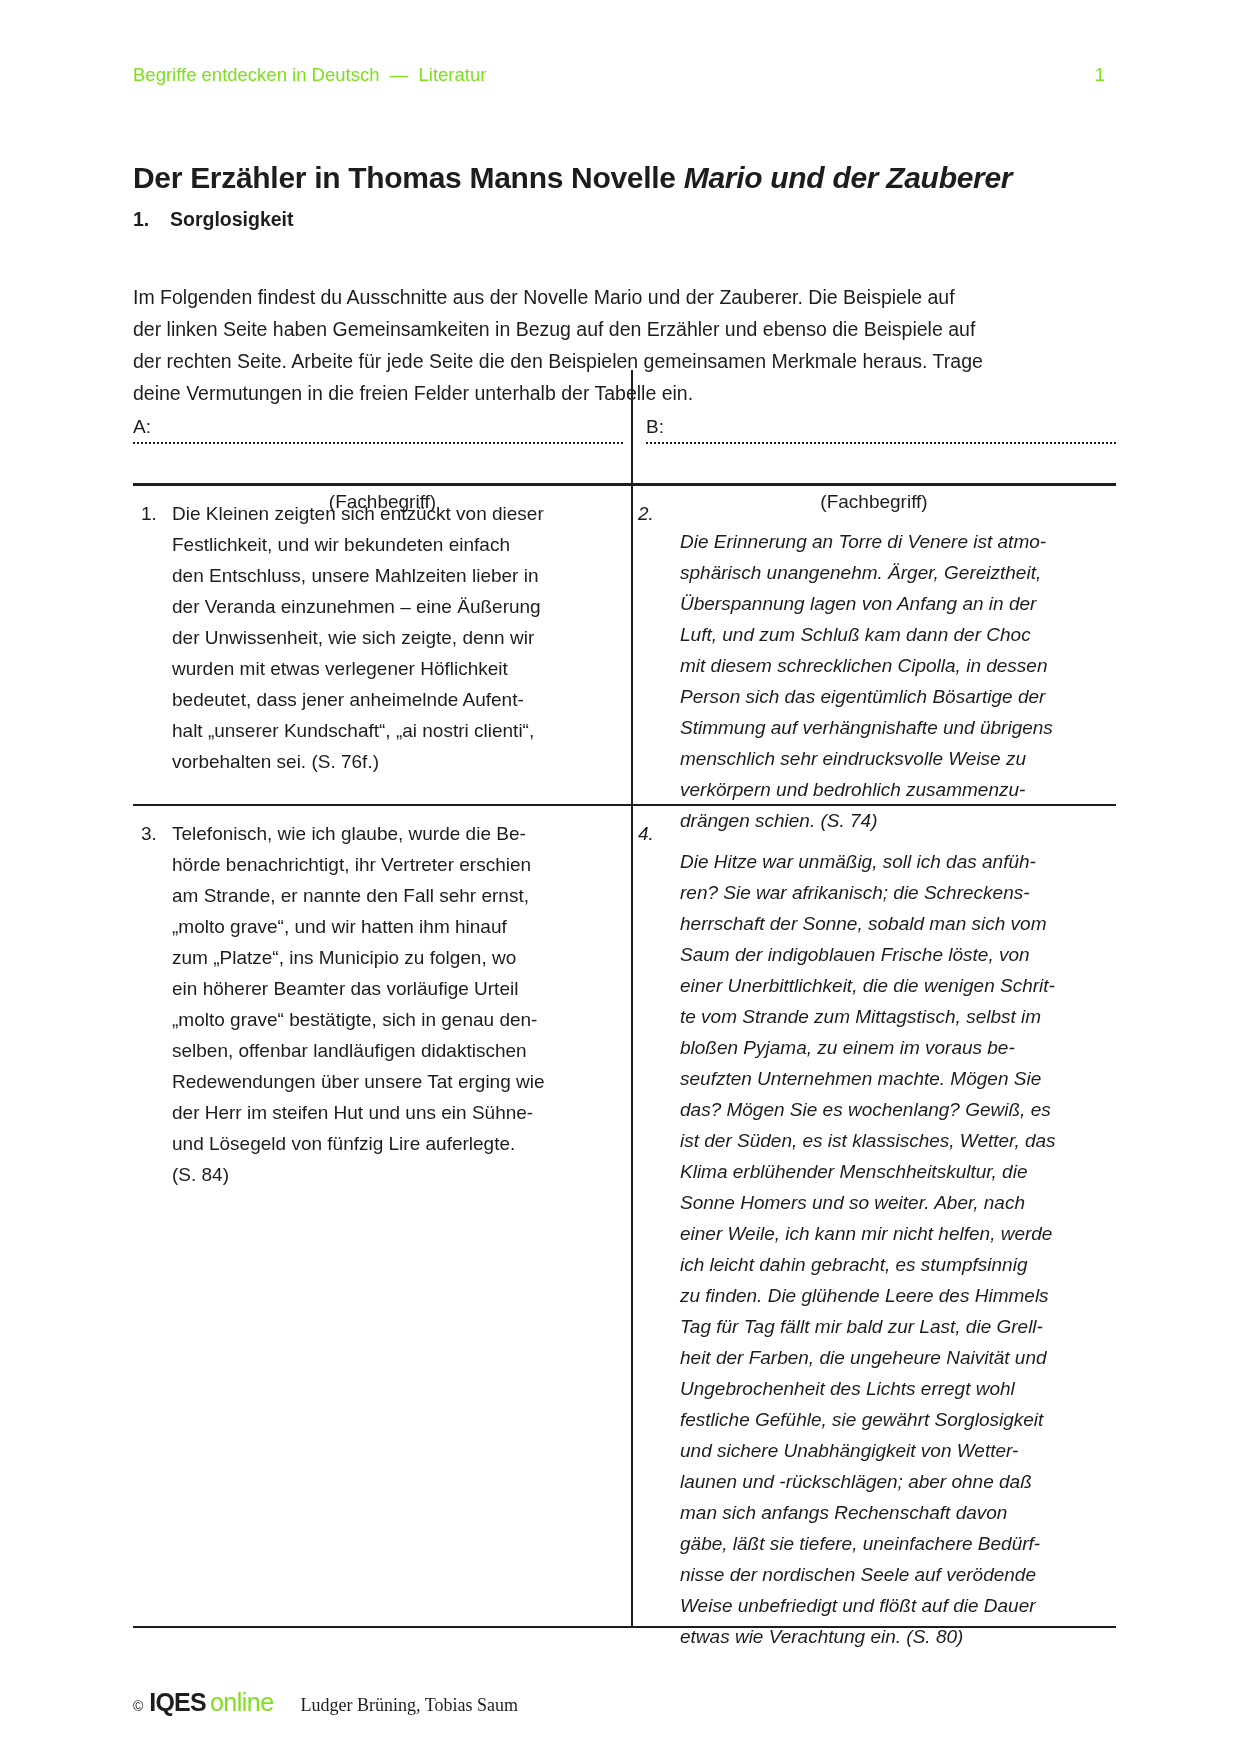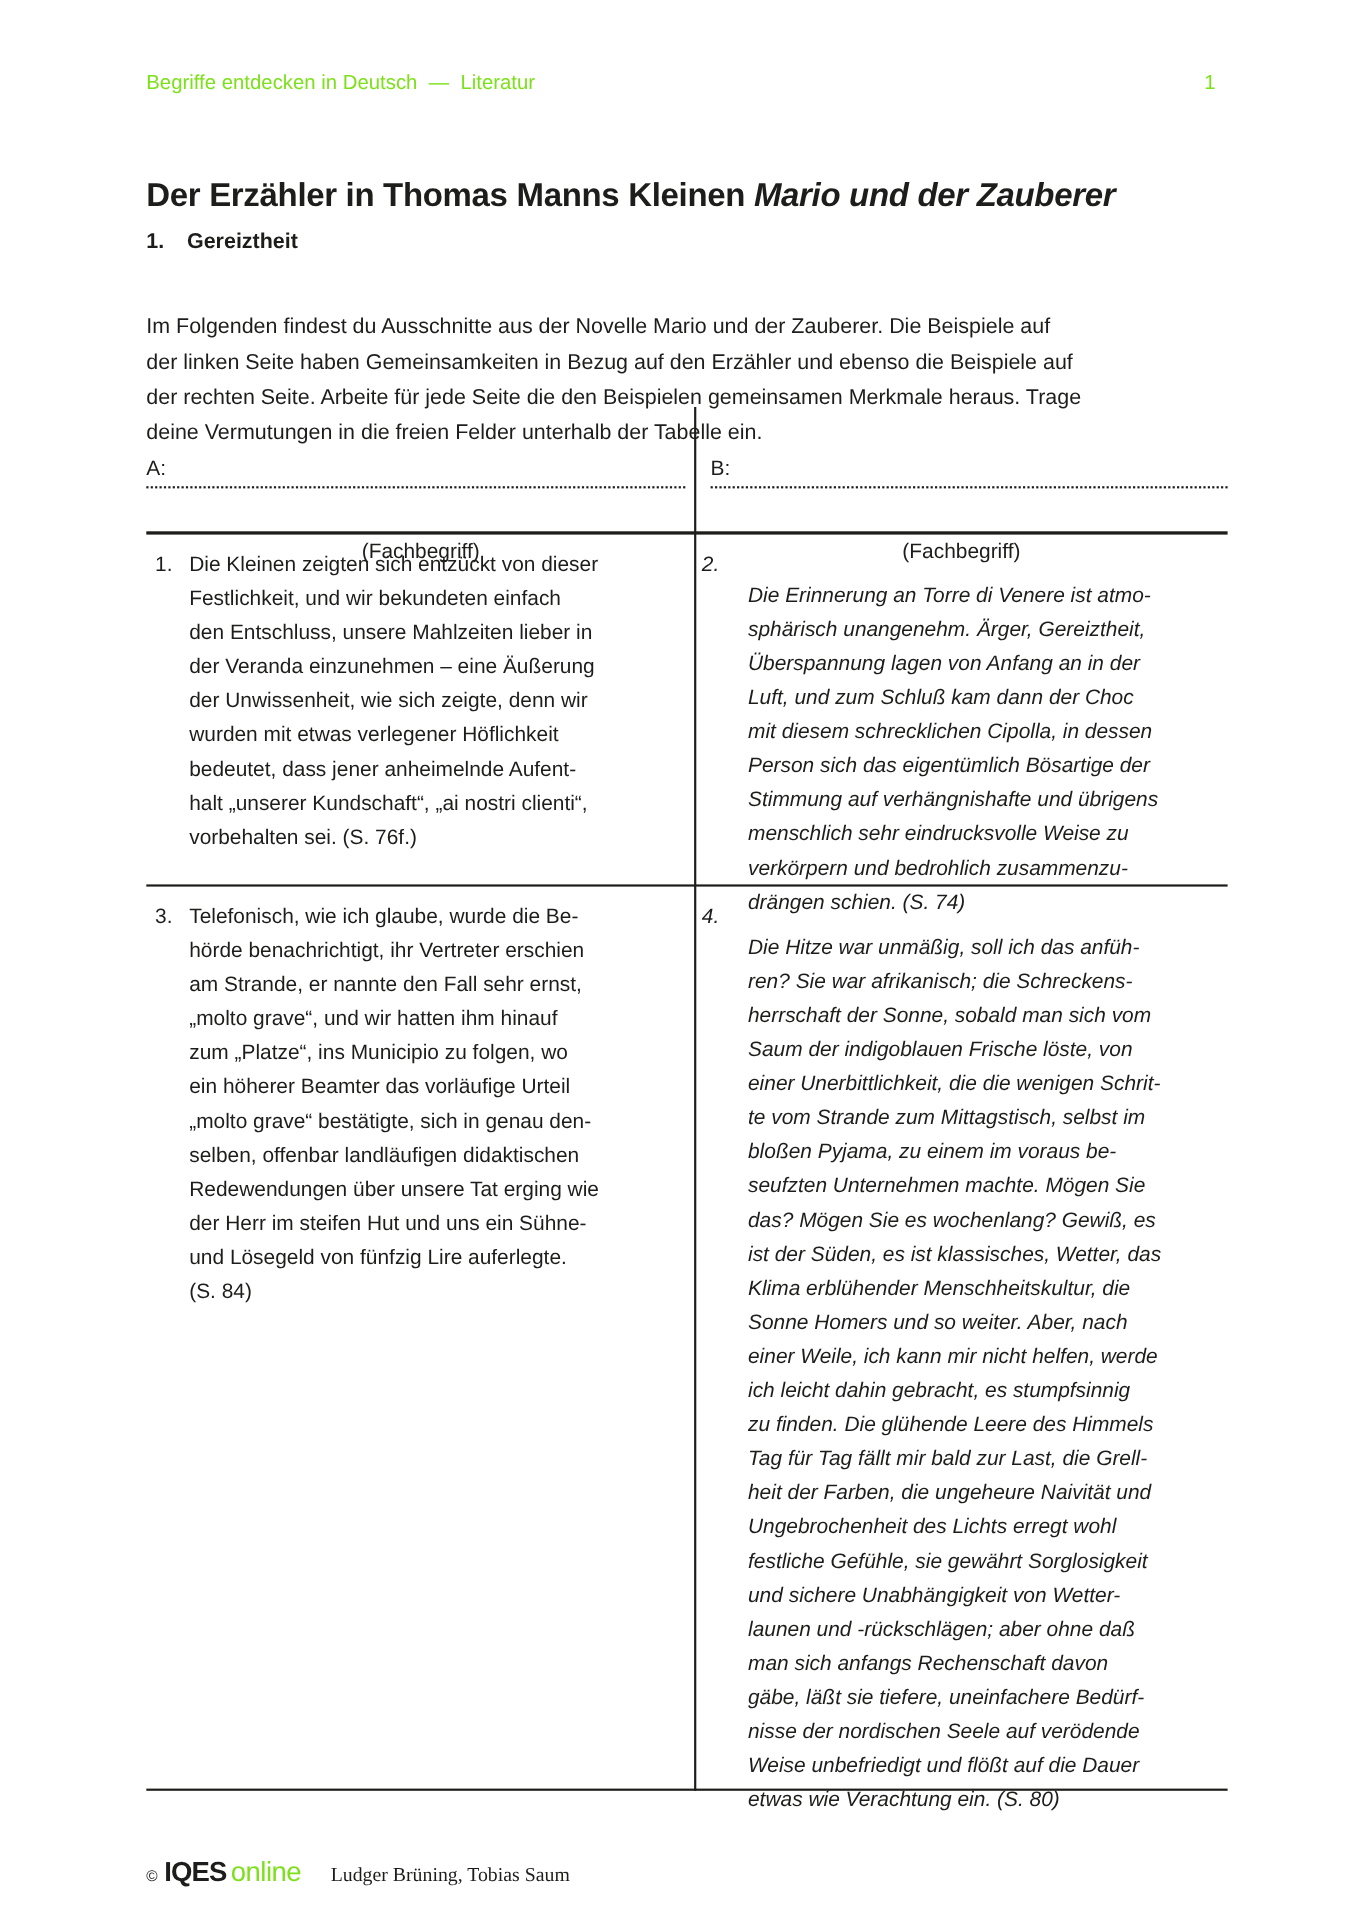--- a/index.html
+++ b/index.html
@@ -104,25 +104,25 @@
   .authors { font-size: 18px; margin-left: 27px; font-family: Liberation Serif, serif; }
 </style>
 </head>
 <body>
 
 <div class="header-row">
   <span>Begriffe entdecken in Deutsch  —  Literatur</span>
   <span>1</span>
 </div>
 
-<h1 class="doc-title"><span>Der Erzähler in Thomas Manns Kleinen </span><span class="italic">Mario und der Zauberer</span></h1>
+<h1 class="doc-title"><span>Der Erzähler in Thomas Manns Novelle </span><span class="italic">Mario und der Zauberer</span></h1>
 
 <div class="section-heading">
   <span class="sec-num">1.</span>
-  <span>Gereiztheit</span>
+  <span>Sorglosigkeit</span>
 </div>
 
 <p class="intro">Im Folgenden findest du Ausschnitte aus der Novelle Mario und der Zauberer. Die Beispiele auf
 der linken Seite haben Gemeinsamkeiten in Bezug auf den Erzähler und ebenso die Beispiele auf
 der rechten Seite. Arbeite für jede Seite die den Beispielen gemeinsamen Merkmale heraus. Trage
 deine Vermutungen in die freien Felder unterhalb der Tabelle ein.</p>
 
 <div class="worksheet-table">
   <div class="v-divider"></div>
 

